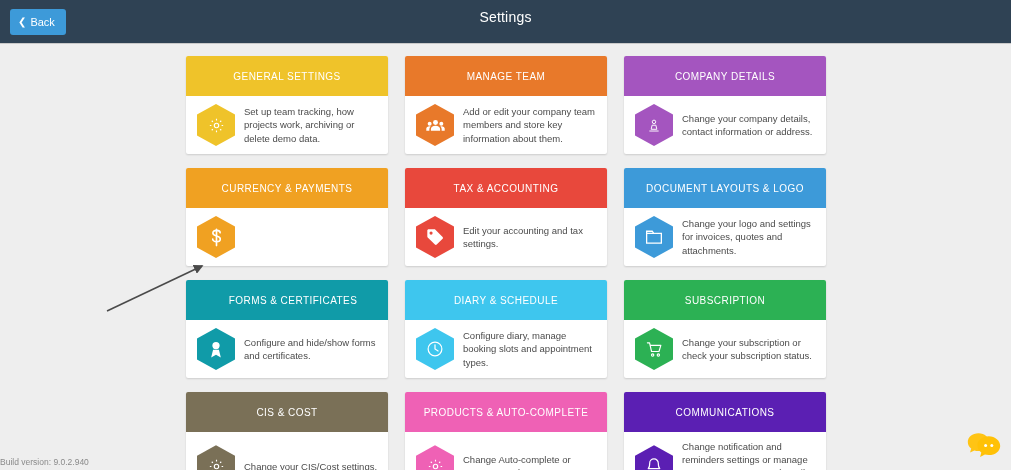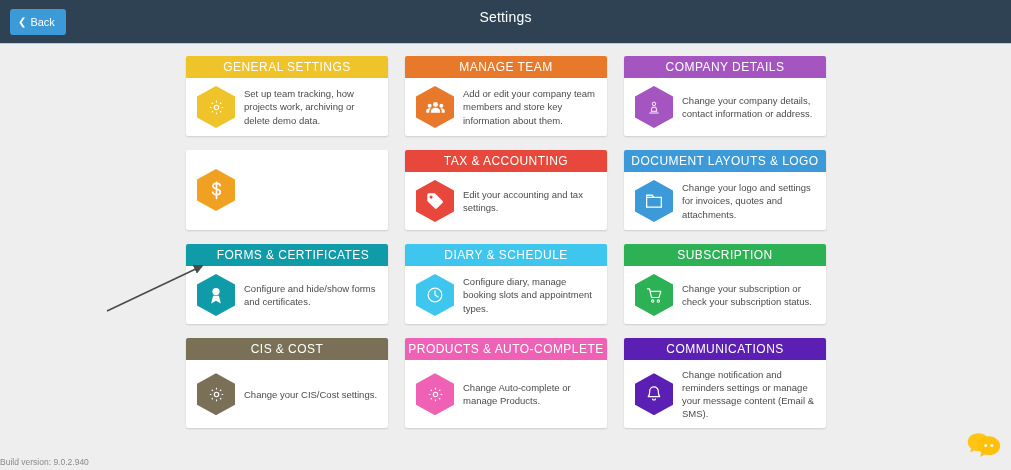--- a/index.html
+++ b/index.html
@@ -48,24 +48,24 @@
 
   .card {
     background: #ffffff;
     border-radius: 2px;
     box-shadow: 0 1px 2px rgba(0,0,0,0.14);
     overflow: hidden;
     display: flex; flex-direction: column;
     cursor: pointer;
   }
   .card-head {
-    height: 22px;
+    height: 40px;
     display: flex; align-items: center; justify-content: center;
     color: #ffffff;
-    font-size: 12px;
+    font-size: 10px;
     letter-spacing: .45px;
     text-align: center;
     white-space: nowrap;
   }
   .card-body {
     flex: 1;
     min-height: 52px;
     display: flex; align-items: center;
     padding: 8px 10px 8px 11px;
     gap: 9px;
@@ -168,20 +168,21 @@
                 <circle cx="11" cy="6" r="2.4"></circle>
                 <path d="M8.4 10.6h5.2l1.3 5.6H7.1z"></path>
                 <path d="M4.6 18.6h12.8"></path>
               </svg>
             </div>
           </div>
           <div class="card-desc">Change your company details, contact information or address.</div>
         </div>
       </div>
       <div class="card">
+        <div class="card-head" style="background: rgb(240, 161, 34);">CURRENCY &amp; PAYMENTS</div>
         <div class="card-body">
           <div class="hexwrap">
             <div class="hex" style="background: rgb(240, 161, 34);">
               <svg width="15" height="19" viewBox="0 0 16 22" fill="none" stroke="#ffffff" stroke-width="1.9" stroke-linecap="round">
                 <path d="M8 1.6v18.8"></path>
                 <path d="M12.2 5.6c0-1.8-1.9-2.9-4.2-2.9S3.8 3.8 3.8 5.8c0 4.6 8.6 2.2 8.6 6.8 0 2.1-2 3.2-4.4 3.2s-4.4-1.2-4.4-3.1"></path>
               </svg>
             </div>
           </div>
         </div>

